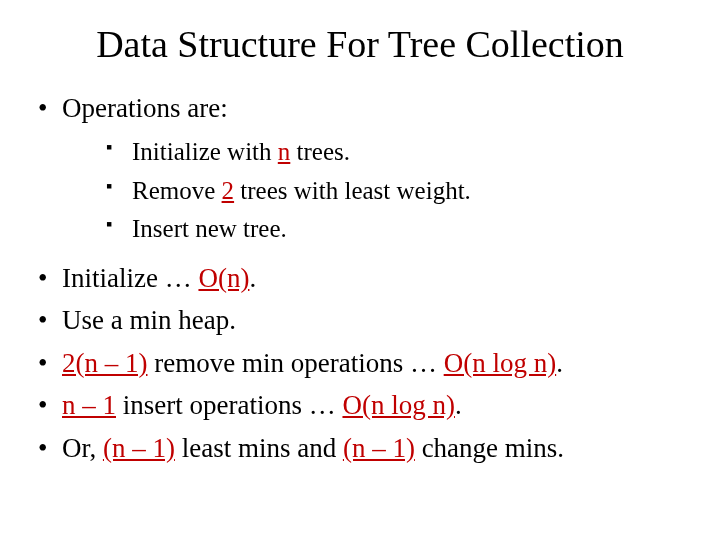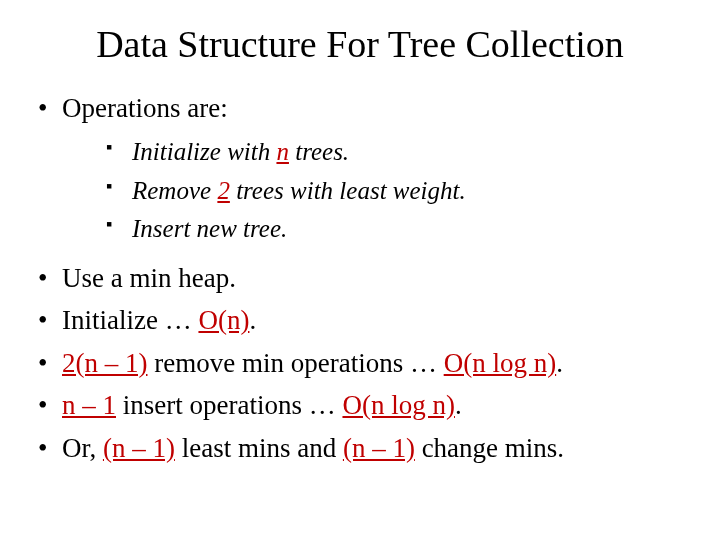--- a/index.html
+++ b/index.html
@@ -47,21 +47,20 @@
     list-style: none;
     padding: 0;
     margin: 10px 0 14px 44px;
     font-size: 25px;
   }
   ul.level2 > li {
     margin: 0 0 6px 0;
     padding-left: 26px;
     position: relative;
     line-height: 1.3;
-    font-style: italic;
   }
   ul.level2 > li::before {
     content: "▪";
     position: absolute;
     left: 0;
     top: 0px;
     color: #000;
     font-size: 18px;
   }
   .red {
@@ -86,24 +85,24 @@
         </li>
         <li>
           <span>Remove </span><span class="red u">2</span><span> trees with least weight.</span>
         </li>
         <li>
           <span>Insert new tree.</span>
         </li>
       </ul>
     </li>
     <li>
-      <span>Use a min heap.</span>
+      <span>Initialize … </span><span class="red u">O(n)</span><span>.</span>
     </li>
     <li>
-      <span>Initialize … </span><span class="red u">O(n)</span><span>.</span>
+      <span>Use a min heap.</span>
     </li>
     <li>
       <span class="red u">2(n – 1)</span><span> remove min operations … </span><span class="red u">O(n log n)</span><span>.</span>
     </li>
     <li>
       <span class="red u">n – 1</span><span> insert operations … </span><span class="red u">O(n log n)</span><span>.</span>
     </li>
     <li>
       <span>Or, </span><span class="red u">(n – 1)</span><span> least mins and </span><span class="red u">(n – 1)</span><span> change mins.</span>
     </li>

